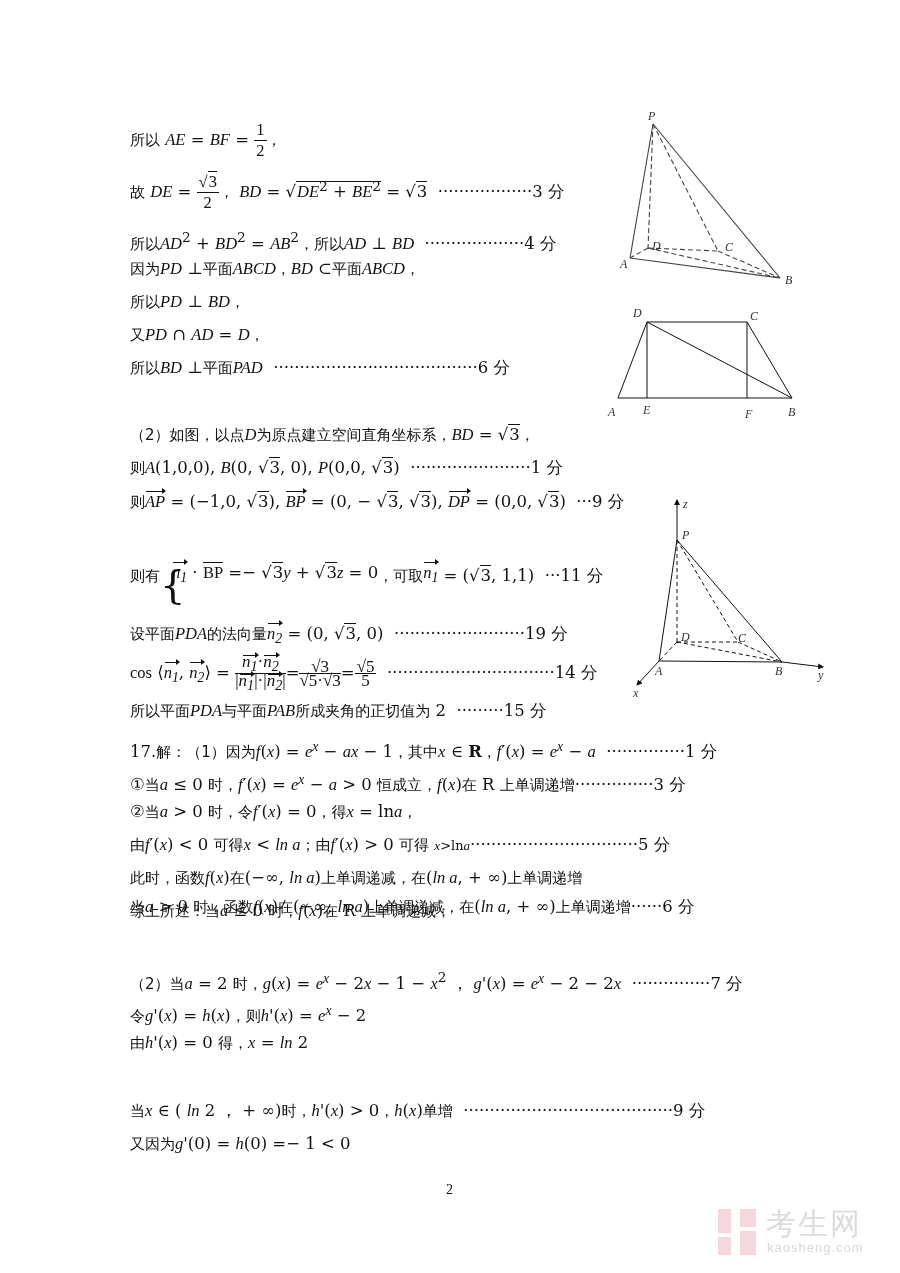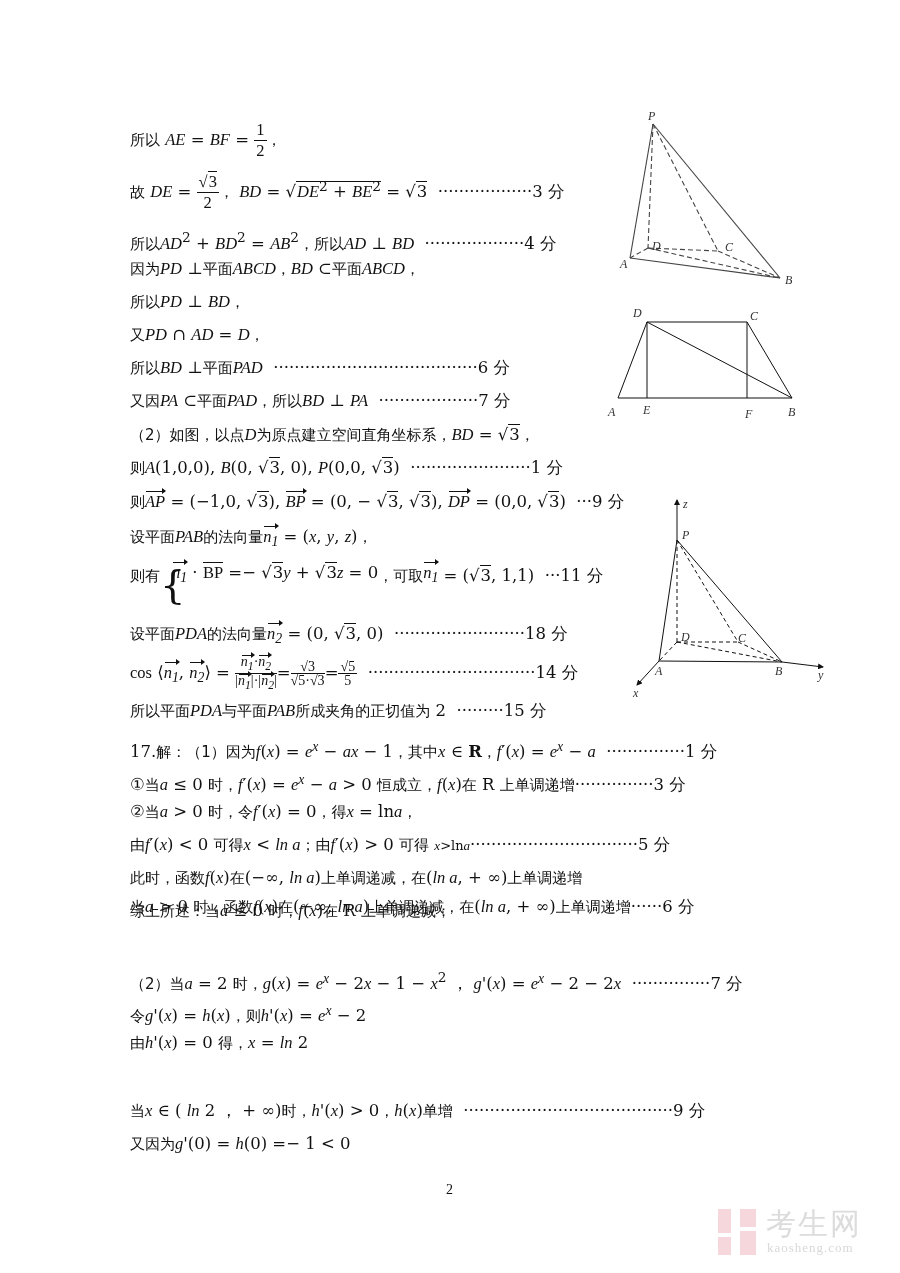--- a/index.html
+++ b/index.html
@@ -6,35 +6,35 @@
   body { width: 900px; height: 1273px; position: relative; overflow: hidden;
          font-family: "DejaVu Serif", "Liberation Serif", serif; color: #111; }
   .page { position: absolute; left: 0; top: 0; width: 900px; height: 1273px; }
   .line { position: absolute; left: 130px; font-size: 16.5px; line-height: 22px; white-space: nowrap; }
   .m { font-family: "Liberation Serif", "DejaVu Serif", serif; font-style: italic; }
   .r { font-family: "Liberation Serif", serif; font-style: normal; }
   .cn { font-family: "DejaVu Sans", sans-serif; font-size: 15px; }
   .frac { display: inline-block; vertical-align: middle; text-align: center; font-family: "Liberation Serif", serif; }
   .frac .num { display: block; border-bottom: 1px solid #111; padding: 0 2px; line-height: 20px; }
   .frac .den { display: block; line-height: 20px; }
-  .frac.small { font-size: 14px; }
+  .frac.small { font-size: 17px; }
   .frac.small .num, .frac.small .den { line-height: 13px; }
   .vec { position: relative; display: inline-block; }
   .vec::before { content: ""; position: absolute; left: 1px; right: 1px; top: 0; border-top: 1px solid #111; }
   .vec::after { content: ""; position: absolute; right: -1px; top: -3px; border-left: 4px solid #111; border-top: 3px solid transparent; border-bottom: 3px solid transparent; }
   .bar { border-top: 1px solid #111; }
   .sqrt { border-top: 1px solid #111; padding-left: 1px; }
   .brace-sys { display: inline-block; vertical-align: middle; position: relative; padding-left: 12px; }
   .brace-sys .brace { position: absolute; left: 0; top: -2px; font-size: 40px; line-height: 48px; font-family: "DejaVu Serif", serif; font-weight: 200; }
   .brace-sys .row { display: block; line-height: 22px; }
   .pagenum { position: absolute; left: 446px; top: 1182px; font-size: 14px; font-family: "Liberation Serif", serif; }
   .watermark { position: absolute; left: 718px; top: 1207px; width: 180px; height: 55px; }
   .wm-block { position: absolute; background: #f6d8dc; }
   .wm-text { position: absolute; left: 48px; top: -3px; font-family: "DejaVu Sans", sans-serif; font-size: 30px; color: #dcdcdc; letter-spacing: 2px; }
-  .wm-sub { position: absolute; left: 49px; top: 33px; font-family: Liberation Serif, serif; font-size: 13px; color: #d8d8d8; letter-spacing: 1px; }
+  .wm-sub { position: absolute; left: 49px; top: 33px; font-family: Liberation Sans, sans-serif; font-size: 13px; color: #d8d8d8; letter-spacing: 1px; }
   svg text { font-family: "Liberation Serif", serif; font-style: italic; font-size: 12px; fill: #333; }
 </style>
 </head>
 <body>
 
 <div class="page">
 
   <div class="line" style="top:120px">
     <span class="cn">所以</span> <span class="m">AE</span> = <span class="m">BF</span> =
     <span class="frac"><span class="num">1</span><span class="den">2</span></span><span class="cn">，</span>
@@ -62,53 +62,46 @@
 
   <div class="line" style="top:324px">
     <span class="cn">又</span><span class="m">PD</span> ∩ <span class="m">AD</span> = <span class="m">D</span><span class="cn">，</span>
   </div>
 
   <div class="line" style="top:357px">
     <span class="cn">所以</span><span class="m">BD</span> ⊥<span class="cn">平面</span><span class="m">PAD</span>
     &nbsp;<span>·······································</span><span>6 分</span>
   </div>
 
-  <div class="line" style="top:390px">
-    <span class="cn">又因</span><span class="m">PA</span> ⊂<span class="cn">平面</span><span class="m">PAD</span><span class="cn">，所以</span><span class="m">BD</span> ⊥ <span class="m">PA</span>
-    &nbsp;<span>···················</span><span>7 分</span>
-  </div>
 
   <div class="line" style="top:424px">
     <span class="cn">（2）如图，以点</span><span class="m">D</span><span class="cn">为原点建立空间直角坐标系，</span><span class="m">BD</span> = √<span class="sqrt">3</span><span class="cn">，</span>
   </div>
 
   <div class="line" style="top:457px">
     <span class="cn">则</span><span class="m">A</span>(1,0,0), <span class="m">B</span>(0, √<span class="sqrt">3</span>, 0), <span class="m">P</span>(0,0, √<span class="sqrt">3</span>)
     &nbsp;<span>·······················</span><span>1 分</span>
   </div>
 
   <div class="line" style="top:491px">
     <span class="cn">则</span><span class="vec m">AP</span> = (−1,0, √<span class="sqrt">3</span>), <span class="vec m">BP</span> = (0, − √<span class="sqrt">3</span>, √<span class="sqrt">3</span>), <span class="vec m">DP</span> = (0,0, √<span class="sqrt">3</span>)
     &nbsp;<span>···</span><span>9 分</span>
   </div>
 
-  <div class="line" style="top:526px">
-    <span class="cn">设平面</span><span class="m">PAB</span><span class="cn">的法向量</span><span class="vec m">n<sub>1</sub></span> = (<span class="m">x</span>, <span class="m">y</span>, <span class="m">z</span>)<span class="cn">，</span>
-  </div>
 
   <div class="line" style="top:562px">
     <span class="cn" style="vertical-align:middle">则有</span><span class="brace-sys">
       <span class="brace">{</span>
       <span class="row"><span class="vec m">n<sub>1</sub></span> · <span class="bar r">BP</span> =− √<span class="sqrt">3</span><span class="m">y</span> + √<span class="sqrt">3</span><span class="m">z</span> = 0</span>
     </span><span class="cn" style="vertical-align:middle">，可取</span><span class="vec m" style="vertical-align:middle">n<sub>1</sub></span><span style="vertical-align:middle"> = (√<span class="sqrt">3</span>, 1,1) &nbsp;···</span><span style="vertical-align:middle">11 分</span>
   </div>
 
   <div class="line" style="top:623px">
     <span class="cn">设平面</span><span class="m">PDA</span><span class="cn">的法向量</span><span class="vec m">n<sub>2</sub></span> = (0, √<span class="sqrt">3</span>, 0)
-    &nbsp;<span>·························</span><span>18 分</span>
+    &nbsp;<span>·························</span><span>19 分</span>
   </div>
 
   <div class="line" style="top:655px">
     <span class="r">cos</span> ⟨<span class="vec m">n<sub>1</sub></span>, <span class="vec m">n<sub>2</sub></span>⟩ =
     <span class="frac small"><span class="num"><span class="vec m">n<sub>1</sub></span>·<span class="vec m">n<sub>2</sub></span></span><span class="den">|<span class="vec m">n<sub>1</sub></span>|·|<span class="vec m">n<sub>2</sub></span>|</span></span>=<span class="frac small"><span class="num">√3</span><span class="den">√5·√3</span></span>=<span class="frac small"><span class="num">√5</span><span class="den">5</span></span>
     &nbsp;<span>································</span><span>14 分</span>
   </div>
 
   <div class="line" style="top:700px">
     <span class="cn">所以平面</span><span class="m">PDA</span><span class="cn">与平面</span><span class="m">PAB</span><span class="cn">所成夹角的正切值为</span> 2

